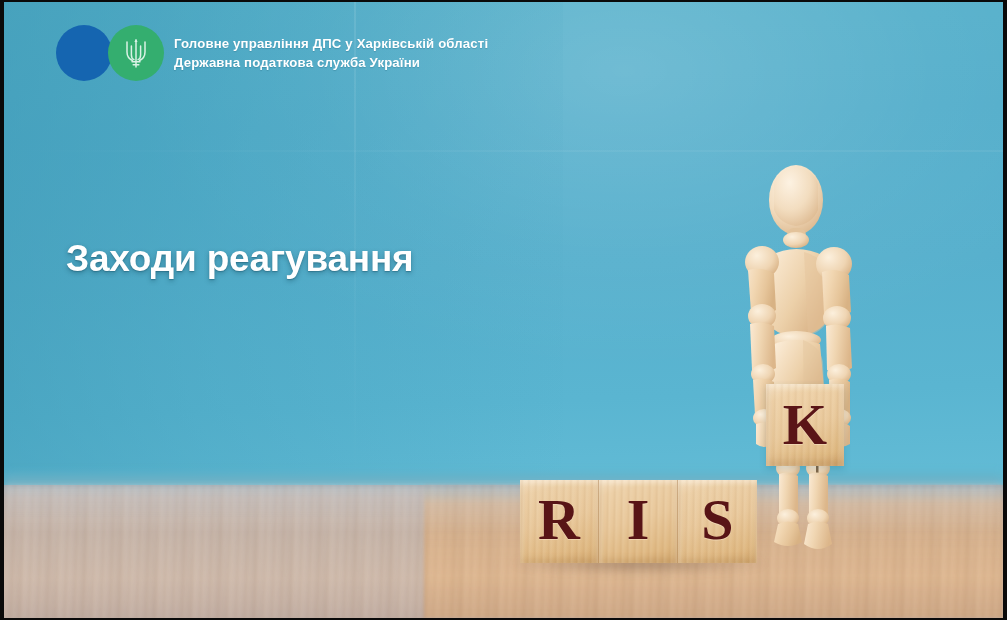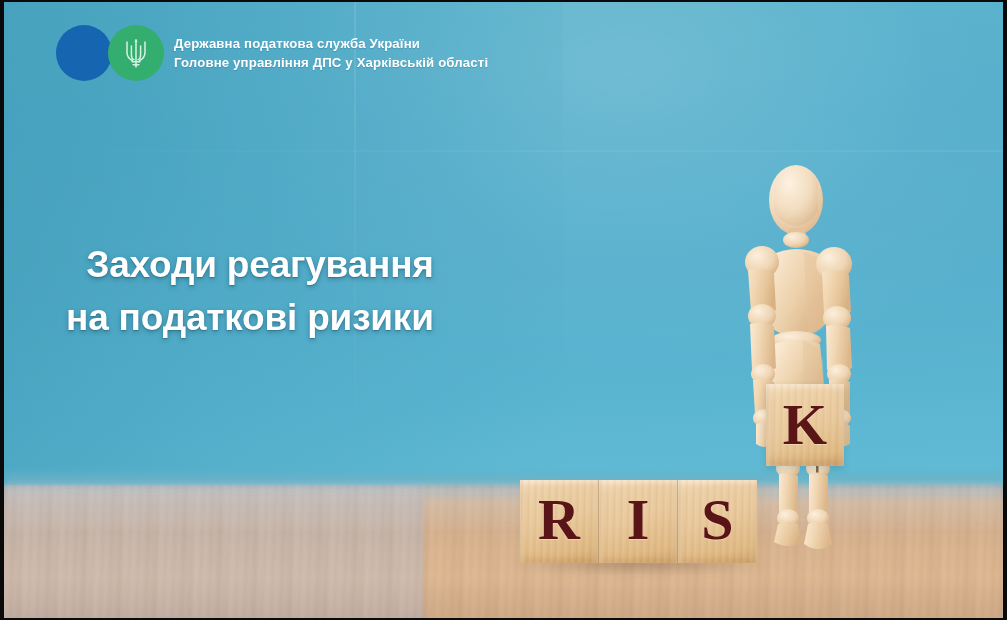--- a/index.html
+++ b/index.html
@@ -176,29 +176,28 @@
     line-height: 19.5px;
     letter-spacing: 0.15px;
     white-space: nowrap;
     text-shadow: 0 1px 1px rgba(0,60,80,0.20);
   }
 
   
   .headline {
     position: absolute;
     left: 62px;
-    top: 236px;
+    top: 230px;
     z-index: 40;
     color: #ffffff;
     font-weight: bold;
     font-size: 37px;
     line-height: 53px;
     letter-spacing: -0.2px;
     text-shadow: 0 2px 5px rgba(10,60,80,0.38), 0 1px 1px rgba(10,60,80,0.30);
-    text-align: right;
   }
   .headline .hl-line { display: block; white-space: nowrap; }
 
   
   .mannequin {
     position: absolute;
     left: 700px;
     top: 160px;
     width: 190px;
     height: 420px;
@@ -435,23 +434,22 @@
             <path d="M8.4 10 L8.4 19 Q8.4 22.6 11 23.6"></path>
             <path d="M17.6 10 L17.6 19 Q17.6 22.6 15 23.6"></path>
             <path d="M9 25.8 L17 25.8"></path>
             <path d="M10.2 28.8 L15.8 28.8"></path>
             <path d="M13 3 L11.4 6 L14.6 6 Z" fill="#d9f2e5" stroke="none"></path>
           </g>
         </svg>
       </div>
     </div>
     <div class="org-lines">
+      <div>Головне управління ДПС у Харківській області</div>
       <div>Державна податкова служба України</div>
-      <div>Головне управління ДПС у Харківській області</div>
     </div>
   </div>
 
   <div class="headline">
     <span class="hl-line">Заходи реагування</span>
-    <span class="hl-line">на податкові ризики</span>
   </div>
 
 </div>
 
 </body></html>

